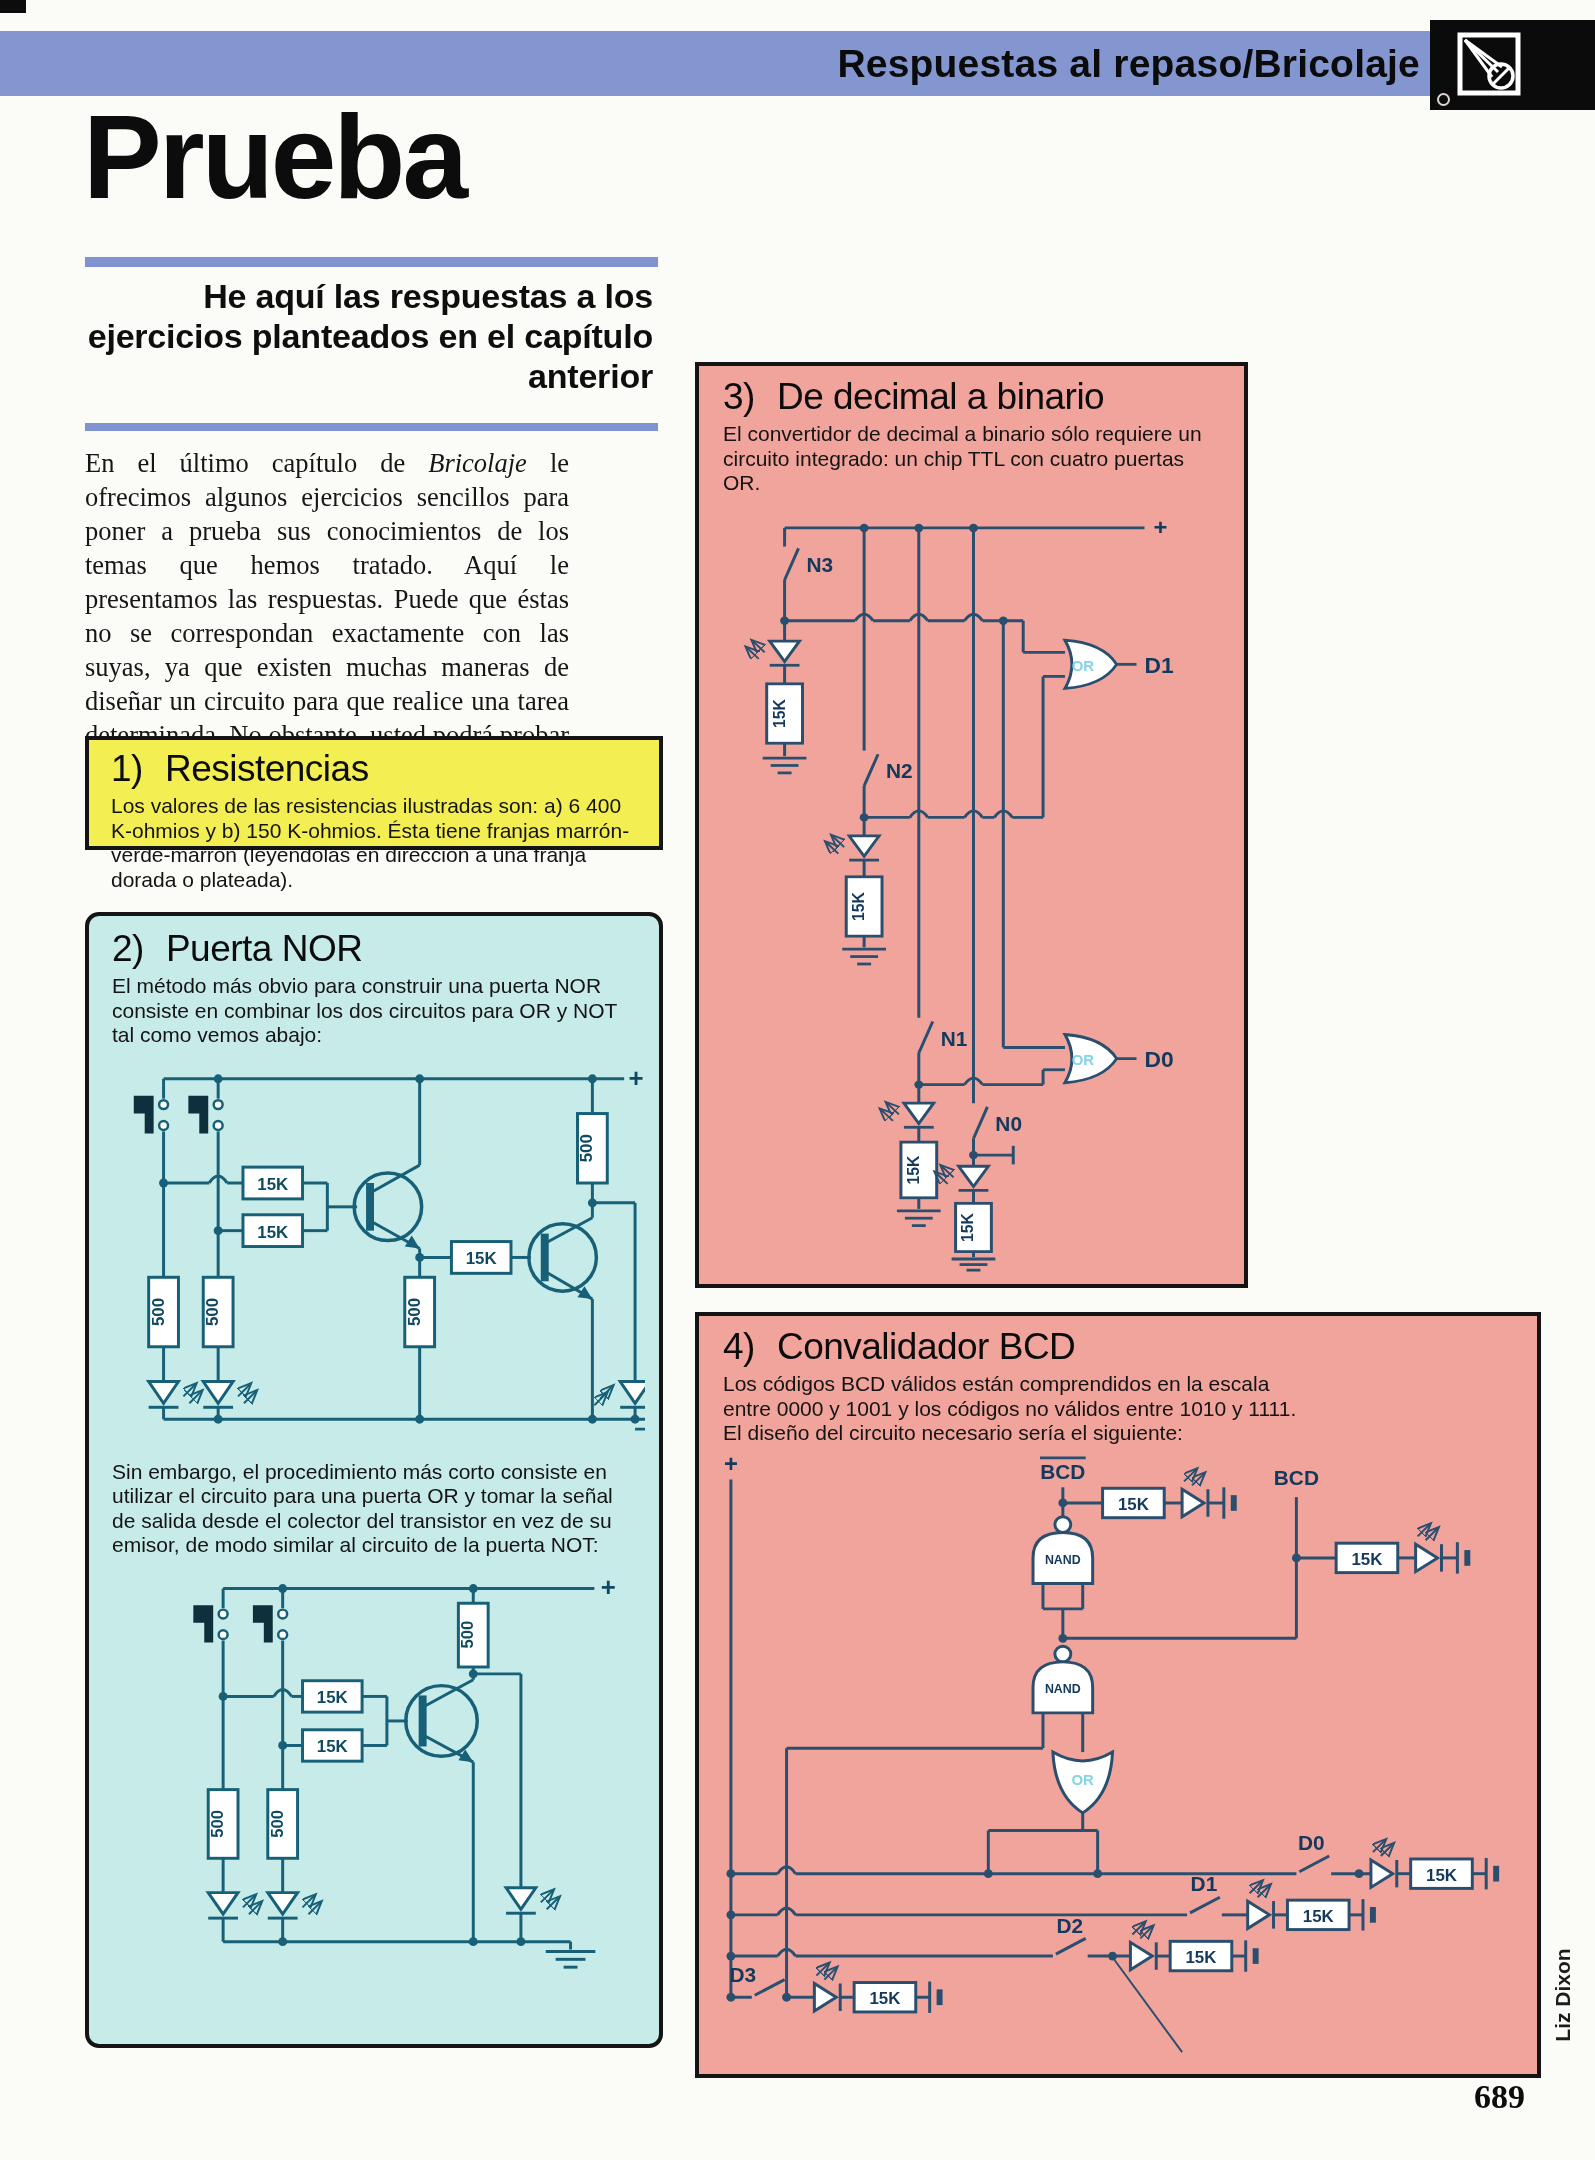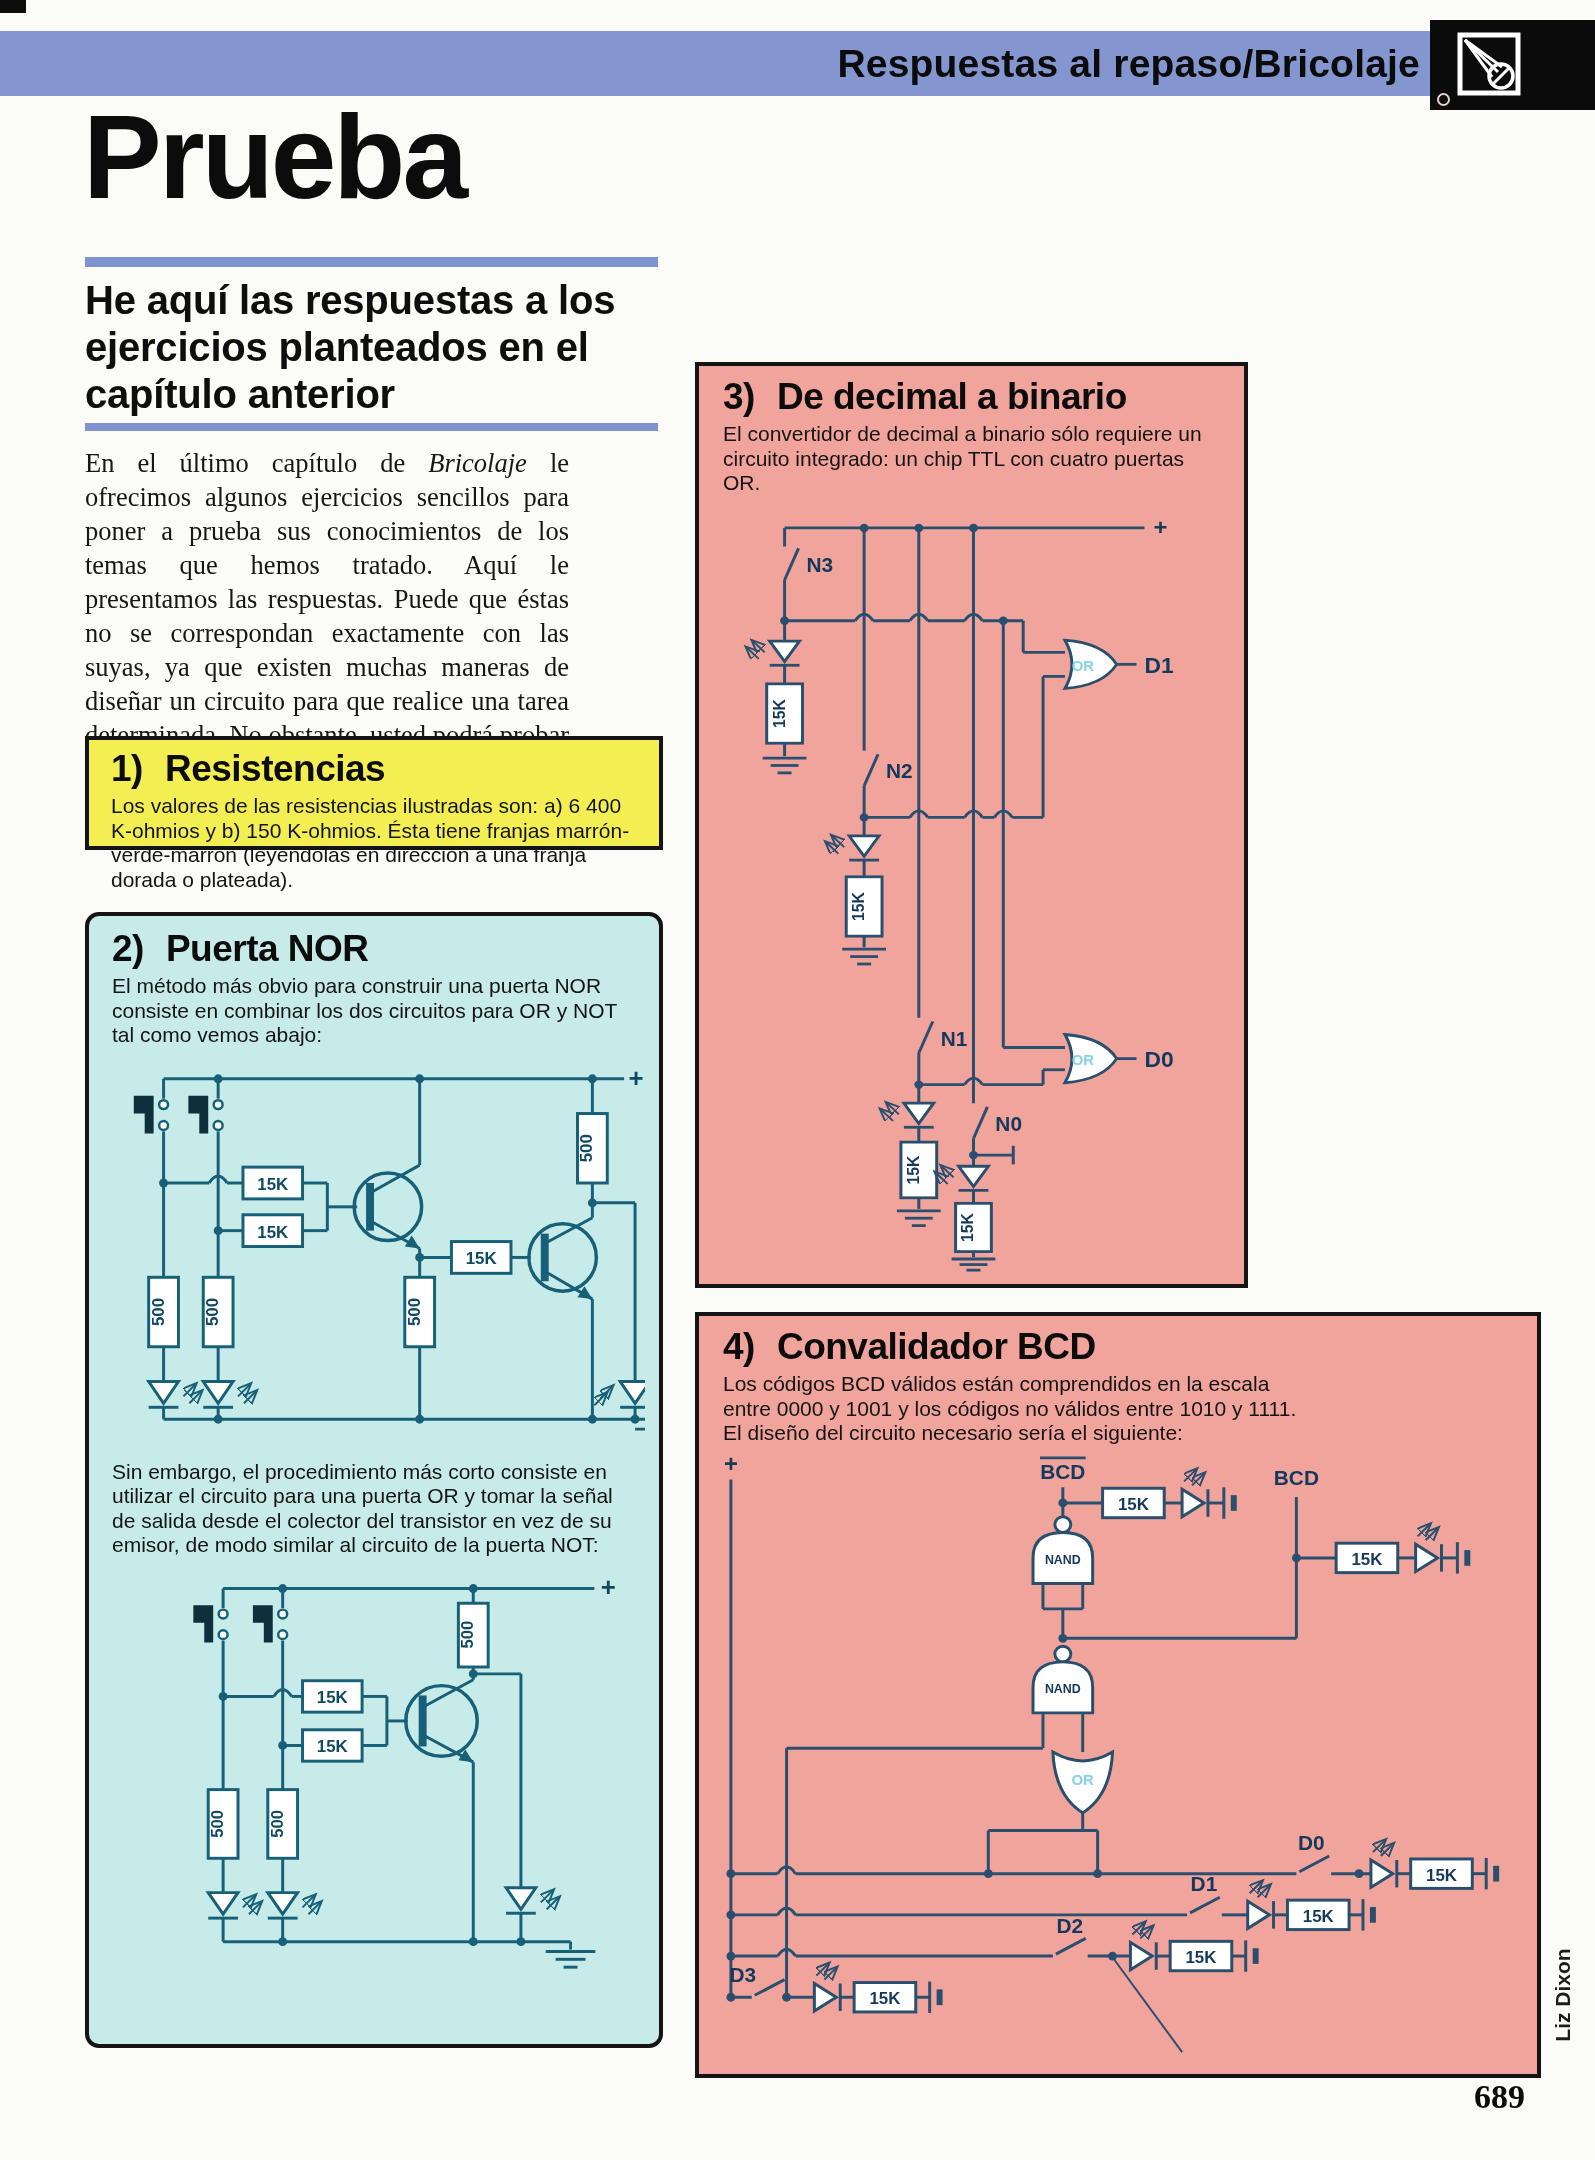--- a/index.html
+++ b/index.html
@@ -11,32 +11,32 @@
         text-align:right;font-size:39px;font-weight:700;color:#0b0b0b;letter-spacing:0.2px;}
   .topbar-text .xbold{font-weight:900;}
   .icon-box{position:absolute;left:1430px;top:20px;width:165px;height:90px;background:#0b0b0b;}
   .icon-box svg{position:absolute;left:26px;top:11px;}
   .icon-ring{position:absolute;left:1437px;top:93px;width:9px;height:9px;border:2px solid #e3d4d2;
         border-radius:50%;}
   .masthead{position:absolute;left:83px;top:98px;font-size:118px;font-weight:900;color:#0c0c0c;
         letter-spacing:-3px;line-height:1;}
   .rule1{position:absolute;left:85px;top:257px;width:573px;height:10px;background:#7e93cf;}
   .rule2{position:absolute;left:85px;top:423px;width:573px;height:8px;background:#7e93cf;}
-  .subtitle{position:absolute;left:85px;top:277px;width:568px;font-size:40px;font-weight:800;
-        line-height:1.17;color:#0e0e0e;letter-spacing:-0.2px;}
+  .subtitle{position:absolute;left:85px;top:277px;width:568px;font-size:34px;font-weight:800;
+        line-height:1.17;color:#0e0e0e;letter-spacing:-0.2px;text-align:right;}
   .bodytext{position:absolute;left:85px;top:446px;width:484px;font-family:"Liberation Serif",serif;
         font-size:26.5px;line-height:1.285;text-align:justify;color:#161616;}
   .bodytext .ital{font-style:italic;}
 
   .answerbox{position:absolute;border:4px solid #141414;box-sizing:border-box;}
   .box1{left:85px;top:736px;width:578px;height:114px;background:#f3ee52;padding:6px 14px;}
   .box2{left:85px;top:912px;width:578px;height:1136px;background:#c7ebe9;padding:10px 15px;border-radius:14px;}
   .box3{left:695px;top:362px;width:553px;height:926px;background:#f0a49c;padding:8px 16px;}
   .box4{left:695px;top:1312px;width:846px;height:766px;background:#f0a49c;padding:8px 16px;}
-  .bx-title{font-size:37px;font-weight:700;color:#0c0c0c;letter-spacing:-0.5px;margin:2px 0 4px 8px;}
+  .bx-title{font-size:37px;font-weight:400;color:#0c0c0c;letter-spacing:-0.5px;margin:2px 0 4px 8px;}
   .bx-title .num{margin-right:22px;}
   .bx-body{font-size:21px;font-weight:400;line-height:1.17;color:#141414;margin:0 0 6px 8px;}
   .box1 .bx-body{width:520px;}
   .box2 .bx-body{width:520px;}
   .box3 .bx-body{width:500px;}
   .box4 .bx-body{width:590px;}
   .schem{display:block;}
 
   .credit{position:absolute;left:1498px;top:1983px;width:130px;height:24px;font-size:21px;
         font-weight:700;color:#1c1c1c;transform:rotate(-90deg);text-align:center;}

